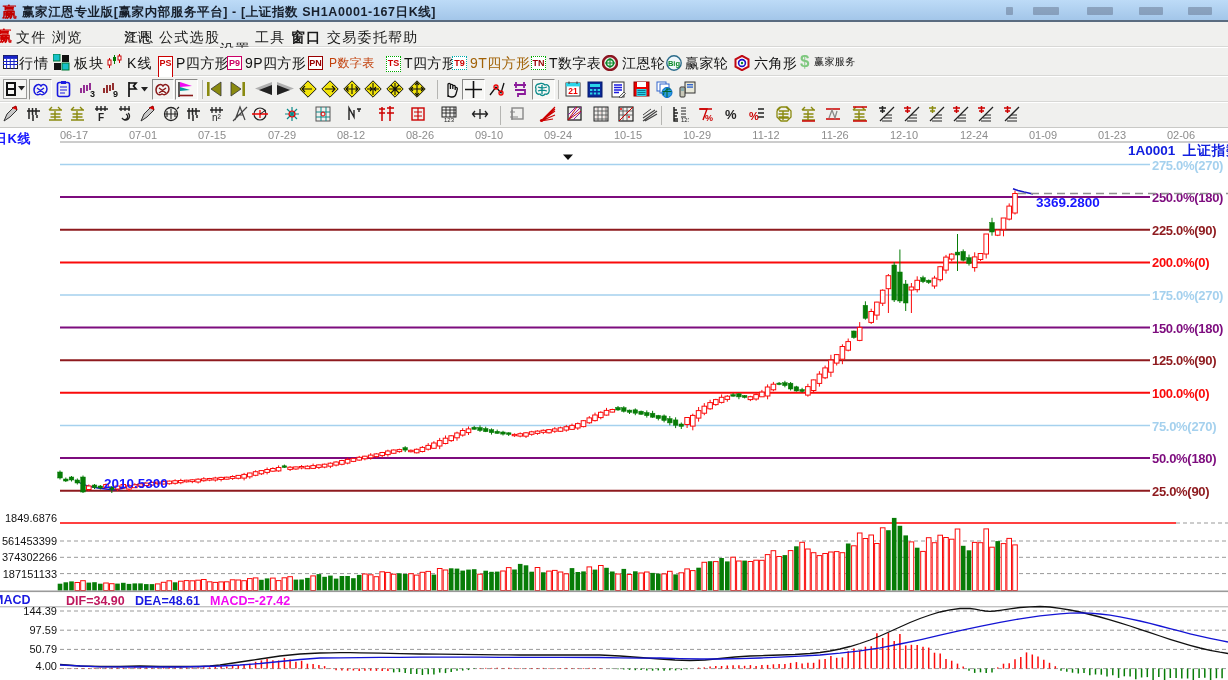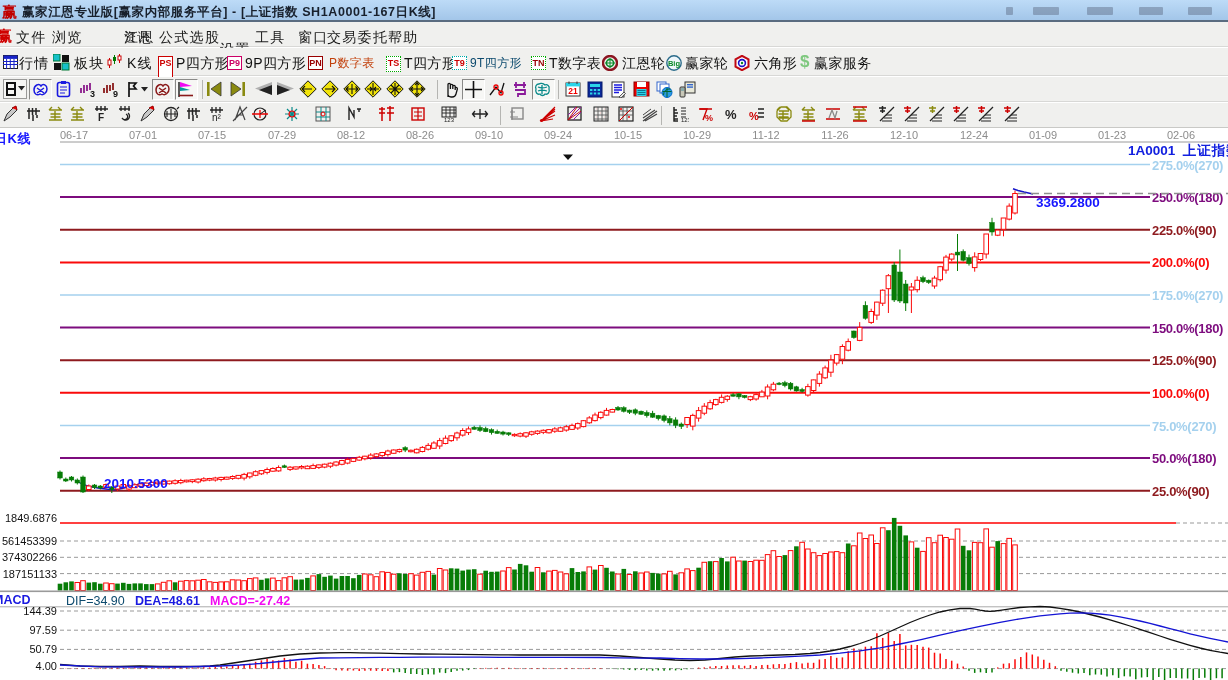--- a/index.html
+++ b/index.html
@@ -15,21 +15,21 @@
 <div class="abs" style="left:1188px;top:6.5px;width:24px;height:8px;background:#5a6880;opacity:.45;border-radius:1px"></div>
 <div class="abs" style="left:0;top:21.5px;width:1228px;height:25.5px;background:#f0f0ee;border-bottom:1px solid #d8d8d6"></div>
 <span style="position:absolute;left:-3px;top:27px;font-size:15px;color:#d00000;letter-spacing:0px;font-weight:bold;white-space:nowrap;">赢</span>
 <span style="position:absolute;left:16px;top:29px;font-size:14px;color:#1a1a1a;letter-spacing:1.3px;font-weight:normal;white-space:nowrap;">文件</span>
 <span style="position:absolute;left:52px;top:29px;font-size:14px;color:#1a1a1a;letter-spacing:1.3px;font-weight:normal;white-space:nowrap;">浏览</span>
 <span style="position:absolute;left:88px;top:29px;font-size:12px;color:#1a1a1a;letter-spacing:1.3px;font-weight:normal;white-space:nowrap;margin-left:36px;">资讯</span>
 <span style="position:absolute;left:124px;top:29px;font-size:14px;color:#1a1a1a;letter-spacing:1.3px;font-weight:normal;white-space:nowrap;">江恩</span>
 <span style="position:absolute;left:159px;top:29px;font-size:14px;color:#1a1a1a;letter-spacing:1.3px;font-weight:normal;white-space:nowrap;">公式选股</span>
 <span style="position:absolute;left:220px;top:29px;font-size:14px;color:#1a1a1a;letter-spacing:1.3px;font-weight:normal;white-space:nowrap;margin-top:12px;">设置</span>
 <span style="position:absolute;left:255px;top:29px;font-size:14px;color:#1a1a1a;letter-spacing:1.3px;font-weight:normal;white-space:nowrap;">工具</span>
-<span style="position:absolute;left:298px;top:29px;font-size:14px;color:#1a1a1a;letter-spacing:1.3px;font-weight:normal;white-space:nowrap;">窗口</span>
+<span style="position:absolute;left:291px;top:29px;font-size:14px;color:#1a1a1a;letter-spacing:1.3px;font-weight:bold;white-space:nowrap;">窗口</span>
 <span style="position:absolute;left:327px;top:29px;font-size:14px;color:#1a1a1a;letter-spacing:1.3px;font-weight:normal;white-space:nowrap;">交易委托</span>
 <span style="position:absolute;left:388px;top:29px;font-size:14px;color:#1a1a1a;letter-spacing:1.3px;font-weight:normal;white-space:nowrap;">帮助</span>
 <div class="abs" style="left:0;top:48px;width:1228px;height:28px;background:#f0f0ee;border-bottom:1px solid #d8d8d6"></div>
 <svg class="abs" style="left:3px;top:55px" width="15" height="15" viewBox="0 0 15 15">
     <rect x="0.5" y="0.5" width="14" height="13" fill="#fff" stroke="#222"></rect>
     <rect x="0.5" y="0.5" width="14" height="3.4" fill="#1622c8"></rect>
     <path d="M0 6.5h15M0 9.5h15M3.6 4v10M7.3 4v10M11 4v10" stroke="#1622c8" stroke-width="1"></path>
   </svg>
 <span style="position:absolute;left:19px;top:55px;font-size:14px;color:#111;letter-spacing:1.2px;font-weight:normal;white-space:nowrap;">行情</span>
 <svg class="abs" style="left:53px;top:54px" width="18" height="17" viewBox="0 0 18 17">
@@ -50,42 +50,42 @@
 <span style="position:absolute;left:127px;top:55px;font-size:14px;color:#111;letter-spacing:1.2px;font-weight:normal;white-space:nowrap;">K线</span>
 <div class="abs" style="left:158px;top:56px;width:15px;height:30px;border:1.5px solid #c00;color:#c00;font-size:9px;font-weight:bold;text-align:center;line-height:12px;background:#fff">PS</div>
 <span style="position:absolute;left:176px;top:55px;font-size:14px;color:#111;letter-spacing:0.4px;font-weight:normal;white-space:nowrap;">P四方形</span>
 <div class="abs" style="left:227px;top:56px;width:15px;height:14px;border:1.5px solid #c06;color:#c06;font-size:9px;font-weight:bold;text-align:center;line-height:12px;background:#fff">P9</div>
 <span style="position:absolute;left:245px;top:55px;font-size:14px;color:#111;letter-spacing:0.4px;font-weight:normal;white-space:nowrap;">9P四方形</span>
 <div class="abs" style="left:308px;top:56px;width:15px;height:14px;border:1.5px solid #900;color:#900;font-size:9px;font-weight:bold;text-align:center;line-height:12px;background:#fff">PN</div>
 <span style="position:absolute;left:329px;top:55px;font-size:12px;color:#c2410c;letter-spacing:0.4px;font-weight:normal;white-space:nowrap;">P数字表</span>
 <div class="abs" style="left:386px;top:56px;width:15px;height:16px;border:1.5px dotted #0a0;color:#c00;font-size:9px;font-weight:bold;text-align:center;line-height:12px;background:#fff">TS</div>
 <span style="position:absolute;left:404px;top:55px;font-size:14px;color:#111;letter-spacing:0.4px;font-weight:normal;white-space:nowrap;">T四方形</span>
 <div class="abs" style="left:452px;top:56px;width:15px;height:14px;border:1.5px dotted #0aa;color:#c00;font-size:9px;font-weight:bold;text-align:center;line-height:12px;background:#fff">T9</div>
-<span style="position:absolute;left:470px;top:55px;font-size:12px;color:#0c4a6e;letter-spacing:0.4px;font-weight:normal;white-space:nowrap;">9T四方形</span>
+<span style="position:absolute;left:470px;top:55px;font-size:14px;color:#a16207;letter-spacing:0.4px;font-weight:normal;white-space:nowrap;">9T四方形</span>
 <div class="abs" style="left:531px;top:56px;width:15px;height:14px;border:1.5px dotted #0a0;color:#900;font-size:9px;font-weight:bold;text-align:center;line-height:12px;background:#fff">TN</div>
 <span style="position:absolute;left:549px;top:55px;font-size:14px;color:#111;letter-spacing:0.4px;font-weight:normal;white-space:nowrap;">T数字表</span>
 <svg class="abs" style="left:602px;top:55px" width="16" height="16" viewBox="0 0 16 16">
     <circle cx="8" cy="8" r="7" fill="none" stroke="#8b1520" stroke-width="2.4"></circle>
     <circle cx="8" cy="8" r="3.6" fill="none" stroke="#0a8a2a" stroke-width="1.6"></circle>
     <path d="M8 3v10M3 8h10" stroke="#0a8a2a" stroke-width="1"></path>
   </svg>
 <span style="position:absolute;left:622px;top:55px;font-size:14px;color:#111;letter-spacing:0.4px;font-weight:normal;white-space:nowrap;">江恩轮</span>
 <svg class="abs" style="left:666px;top:55px" width="16" height="16" viewBox="0 0 16 16">
     <circle cx="8" cy="8" r="7.2" fill="#eef6fb" stroke="#2a6b8a" stroke-width="1.4"></circle>
     <text x="8" y="11" font-size="7.5" font-weight="bold" fill="#0a8a2a" text-anchor="middle" font-family="Liberation Sans">Big</text>
   </svg>
 <span style="position:absolute;left:685px;top:55px;font-size:14px;color:#111;letter-spacing:0.4px;font-weight:normal;white-space:nowrap;">赢家轮</span>
 <svg class="abs" style="left:734px;top:55px" width="16" height="16" viewBox="0 0 16 16">
     <polygon points="8,0.8 14.5,4.4 14.5,11.6 8,15.2 1.5,11.6 1.5,4.4" fill="#fff" stroke="#c00812" stroke-width="2"></polygon>
     <circle cx="8" cy="8" r="3.4" fill="none" stroke="#1a12c8" stroke-width="1.6"></circle>
     <circle cx="8" cy="8" r="1.2" fill="#0a8a2a"></circle>
   </svg>
 <span style="position:absolute;left:754px;top:55px;font-size:14px;color:#111;letter-spacing:0.4px;font-weight:normal;white-space:nowrap;">六角形</span>
 <div class="abs" style="left:800px;top:52px;font-size:17px;font-weight:bold;color:#7ec87e">$</div>
-<span style="position:absolute;left:814px;top:55px;font-size:14px;color:#111;letter-spacing:0.4px;font-weight:normal;white-space:nowrap;">赢家服务</span>
+<span style="position:absolute;left:814px;top:55px;font-size:10px;color:#111;letter-spacing:0.4px;font-weight:normal;white-space:nowrap;">赢家服务</span>
 <div class="abs" style="left:0;top:77px;width:1228px;height:25px;background:#f0f0ee;border-bottom:1px solid #d8d8d6"></div>
 <div class="abs" style="left:3px;top:79px;width:24px;height:20px;border:1px solid #9a9a98;background:#f6f6f4"></div>
 <svg class="abs" style="left:6px;top:82px" width="10" height="14" viewBox="0 0 10 14">
     <rect x="1" y="1" width="8" height="12" fill="none" stroke="#111" stroke-width="2"></rect>
     <line x1="1" y1="7" x2="9" y2="7" stroke="#111" stroke-width="2"></line>
   </svg>
 <svg class="abs" style="left:18px;top:86px" width="8" height="6" viewBox="0 0 8 6">
     <polygon points="0,0 7,0 3.5,4.5" fill="#222"></polygon>
   </svg>
 <div class="abs" style="left:29px;top:79px;width:23px;height:21px;border:1px solid;border-color:#8a8a88 #fff #fff #8a8a88;background:#f3f3f1"></div>
@@ -1168,14 +1168,14 @@
     <line x1="1204.8" y1="540.6" x2="1204.8" y2="549.7" stroke="#067c06" stroke-width="1.5"></line>
     <line x1="1210.6" y1="540.6" x2="1210.6" y2="552.8" stroke="#067c06" stroke-width="1.5"></line>
     <line x1="1216.4" y1="540.6" x2="1216.4" y2="550.2" stroke="#067c06" stroke-width="1.5"></line>
     <line x1="1222.1" y1="540.6" x2="1222.1" y2="550.2" stroke="#067c06" stroke-width="1.5"></line>
     <polyline points="60,536.5 80,538 100,538.5 120,538.5 140,538 160,538.5 180,538.5 200,538.5 210,538 220,537 230,535.5 240,534 250,532.5 260,531 270,529.5 280,528 290,527 300,526 310,525.5 320,525 330,524.8 340,524.6 350,524.6 360,524.8 380,525.2 400,525.6 420,526 440,526.2 460,526.4 480,526.6 500,526.8 520,527 560,527 600,527 620,528 640,529.5 660,531 675,532 690,532.5 705,532 720,530.5 735,529 750,528 765,527.5 780,527 795,526.5 810,525.5 820,524.5 830,523 840,521 850,518.5 860,515.5 870,512 880,508 890,503.5 900,499 910,494.5 920,490.5 930,487 940,484 950,481.8 960,480.5 965,480.3 970,480.5 975,481.2 980,482.2 985,483 990,483.3 995,483 1000,482.3 1010,480.8 1020,479.5 1030,478.8 1040,478.5 1050,479 1060,480.3 1070,482 1080,484 1090,486.5 1100,489 1110,491.8 1120,494.8 1130,498 1140,501.3 1150,504.6 1160,508 1170,511.3 1180,514.4 1190,517.3 1200,520 1210,522.3 1220,524.2 1228,525.5" fill="none" stroke="#111" stroke-width="1.3"></polyline>
     <polyline points="60,537 100,538.8 140,539 180,539 220,538 240,537 260,535.5 280,533.5 300,531.5 320,530 340,529.8 360,529.6 380,529.4 400,529.3 420,529.2 440,529.2 460,529.2 480,529.2 500,529.3 520,529.4 560,529.4 600,529.5 620,529.8 640,530.2 660,530 680,530.6 700,531 720,531 740,530.6 760,530 780,529.2 800,528.2 820,527 840,525.2 860,522.8 880,519.8 900,516 920,511.8 940,507.2 960,502.6 980,498.4 1000,494.4 1020,490.8 1040,487.8 1060,485.8 1070,485.2 1080,485 1090,485.2 1100,486 1110,487.2 1120,488.8 1130,490.8 1140,493 1150,495.4 1160,498 1170,500.6 1180,503.2 1190,505.8 1200,508.2 1210,510.4 1220,512.4 1228,514" fill="none" stroke="#1414d4" stroke-width="1.3"></polyline>
   </svg>
 <span style="position:absolute;left:-6px;top:129.5px;font-size:13px;color:#1616ff;letter-spacing:0.5px;font-weight:bold;white-space:nowrap;">日K线</span>
 <span class="abs" style="left:1128px;top:142px;font-size:13.5px;font-weight:bold;color:#1220e0;white-space:nowrap">1A0001&nbsp;&nbsp;<span style="letter-spacing:1px">上证指数</span></span>
 <span class="abs" style="left:-7px;top:593px;font-size:12.5px;font-weight:bold;color:#1a1ae0">MACD</span>
-<span class="abs" style="left:66px;top:593.5px;font-size:12.5px;font-weight:normal;color:#0c4a6e">DIF=34.90</span>
+<span class="abs" style="left:66px;top:593.5px;font-size:12.5px;font-weight:bold;color:#be185d">DIF=34.90</span>
 <span class="abs" style="left:135px;top:593.5px;font-size:12.5px;font-weight:bold;color:#1a1ae0">DEA=48.61</span>
 <span class="abs" style="left:210px;top:593.5px;font-size:12.5px;font-weight:bold;color:#f20af2">MACD=-27.42</span>
 </body></html>

